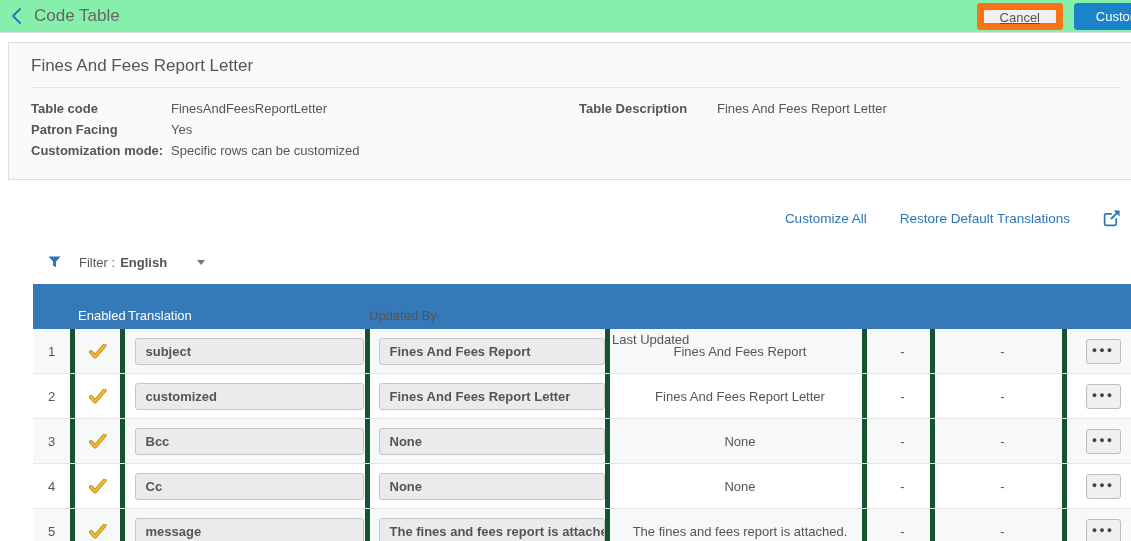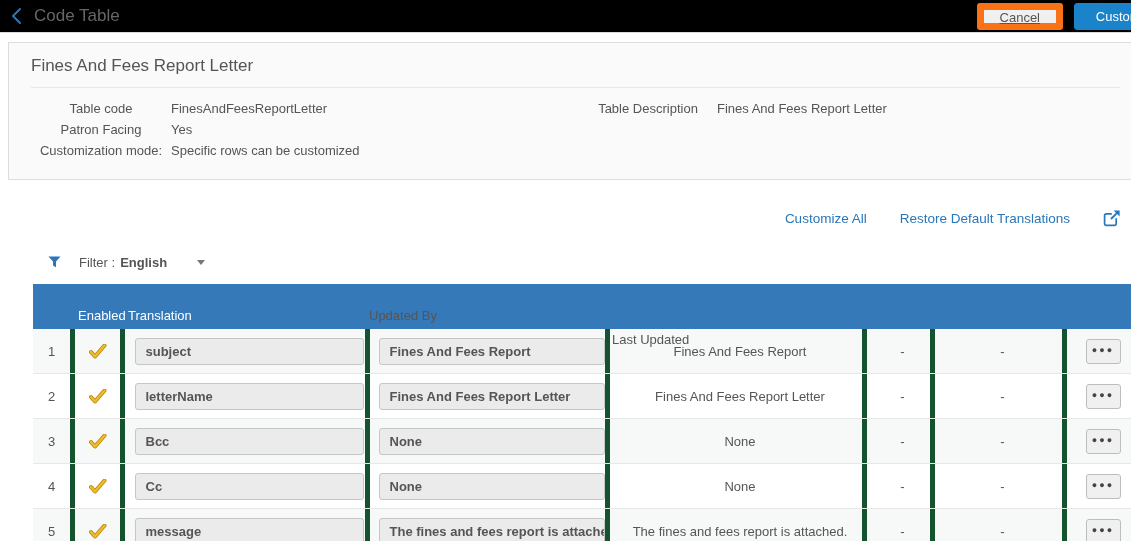--- a/index.html
+++ b/index.html
@@ -9,21 +9,21 @@
     --text:#555;
   }
   *{box-sizing:border-box;}
   html,body{margin:0;padding:0;}
   body{
     width:1131px;height:541px;overflow:hidden;position:relative;
     background:#fff;font-family:"Liberation Sans",sans-serif;color:var(--text);
   }
   
   .topbar{
-    height:33px;border-bottom:1px solid #dcdcdc;background:#000000;
+    height:33px;border-bottom:1px solid #dcdcdc;background:#86efac;
     display:flex;align-items:center;position:relative;
   }
   .back-btn{display:flex;align-items:center;justify-content:center;width:34px;height:32px;cursor:pointer;}
   .page-title{font-size:17px;color:#666;}
   .top-actions{position:absolute;top:3px;right:-48px;display:flex;gap:11px;}
   .btn{
     height:27px;font-size:13px;border-radius:3px;padding:0 16px;
     font-family:"Liberation Sans",sans-serif;cursor:pointer;
   }
   .btn-cancel{background:#f0f0f0;border:7px solid #f97316;color:#555;text-decoration:underline;}
@@ -31,21 +31,21 @@
   
   .info-panel{
     margin-top:9px;margin-left:8px;width:1135px;height:138px;
     background:#fafafa;border:1px solid #ddd;padding:13px 22px 0 22px;
   }
   .info-title{font-size:17px;color:#555;font-weight:normal;margin:0 0 11px 0;}
   .info-sep{border:none;border-top:1px solid #e2e8ee;margin:0 0 10px 0;}
   .info-fields{display:flex;font-size:13px;}
   .info-col-left{width:548px;}
   .field-row{display:flex;line-height:21px;}
-  .field-label{font-weight:normal;width:140px;flex:none;color:#555;text-align:center;}
+  .field-label{font-weight:bold;width:140px;flex:none;color:#555;}
   .field-value{color:#555;}
   .info-col-right .field-label{width:138px;}
   
   .links-row{
     margin-top:29px;margin-right:11px;display:flex;justify-content:flex-end;
     align-items:center;gap:33px;font-size:13.5px;height:18px;
   }
   .link{color:var(--accent);text-decoration:none;cursor:pointer;}
   .ext-icon{display:flex;align-items:center;cursor:pointer;}
   
@@ -188,21 +188,21 @@
 
   <div class="trow">
     <div class="c-num">2</div>
     <div class="c-enabled">
       <svg width="18" height="15" viewBox="0 0 18 15">
         <path d="M2 8 L6 12.5 L15.5 1.5" fill="none" stroke="#b8860b" stroke-width="4" stroke-linecap="round" stroke-linejoin="round"></path>
         <path d="M2 8 L6 12.5 L15.5 1.5" fill="none" stroke="#eebc2f" stroke-width="2.4" stroke-linecap="round" stroke-linejoin="round"></path>
       </svg>
     </div>
     <div class="c-code">
-      <span class="valuebox">letterName</span>
+      <span class="valuebox">customized</span>
     </div>
     <div class="c-desc">
       <span class="valuebox">Fines And Fees Report Letter</span>
     </div>
     <div class="c-trans">Fines And Fees Report Letter</div>
     <div class="c-upd">-</div>
     <div class="c-last">-</div>
     <div class="c-actions">
       <button class="dots-btn">
         <span class="dots">●●●</span>

